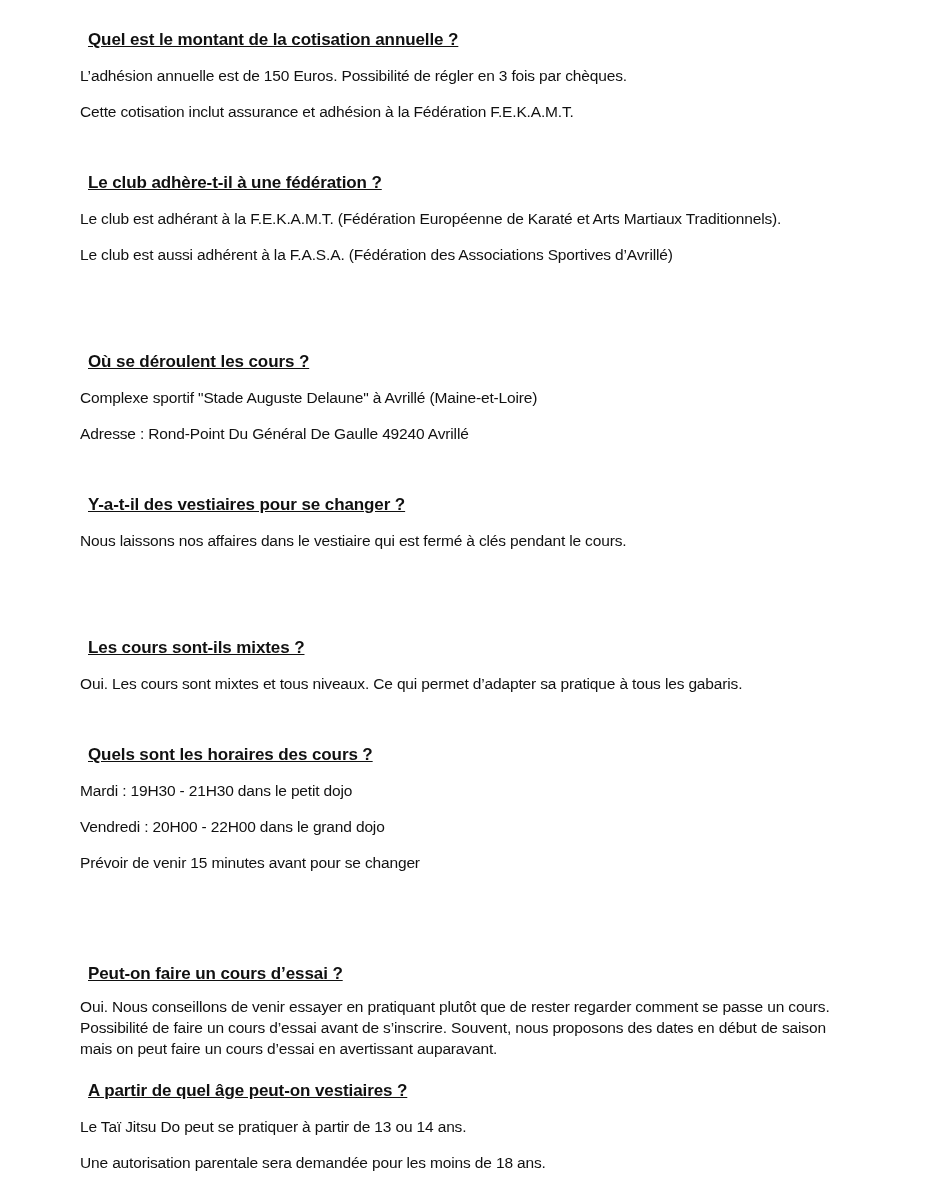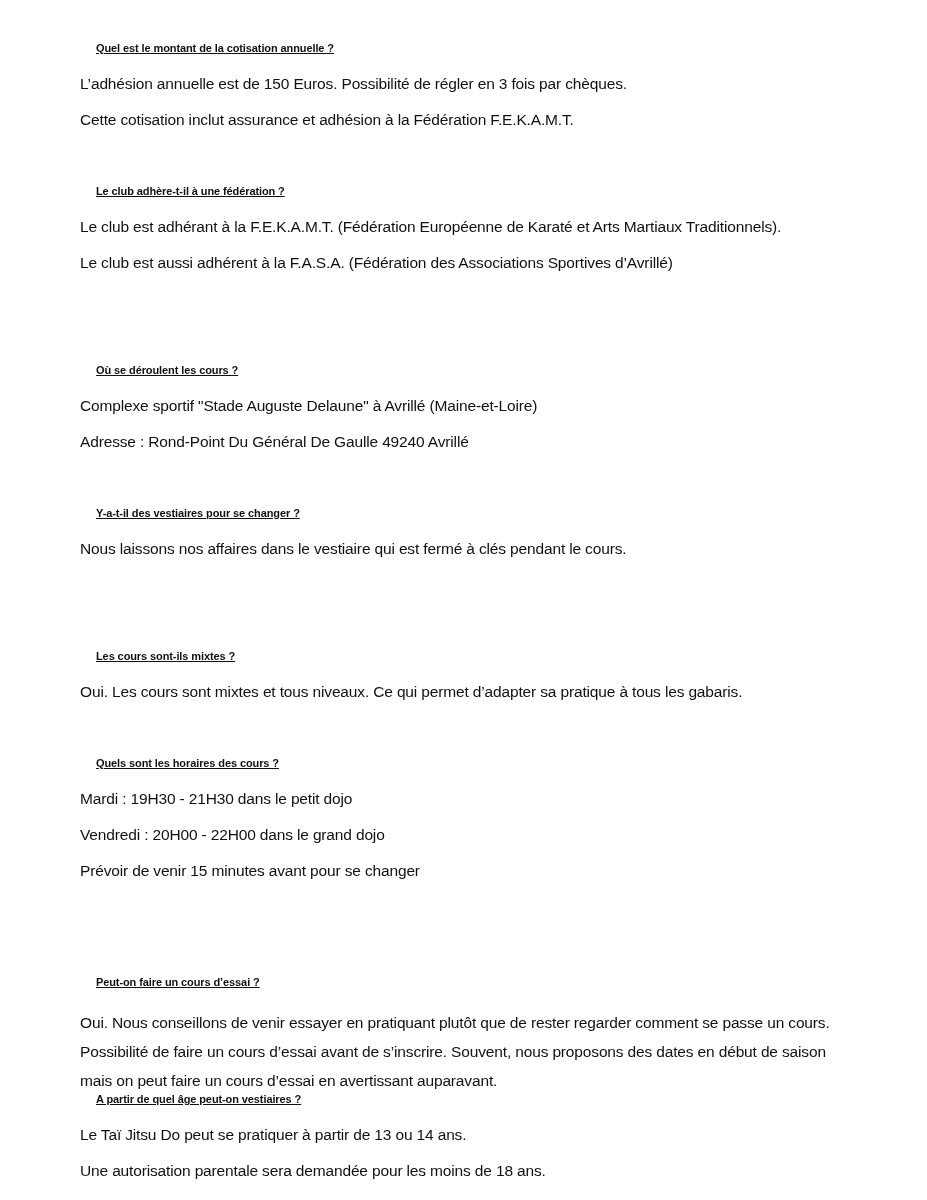--- a/index.html
+++ b/index.html
@@ -1,23 +1,23 @@
 <!DOCTYPE html>
 <html><head>
 <meta charset="utf-8">
 <style>
   html, body { margin: 0; padding: 0; background: #ffffff; }
   body { width: 927px; height: 1200px; position: relative; overflow: hidden;
          font-family: "Liberation Sans", sans-serif; color: #111111; }
   .page { position: absolute; left: 80px; top: 0; width: 780px; }
   .section { position: absolute; left: 0; width: 780px; }
-  .heading { font-weight: bold; text-decoration: underline; font-size: 11px;
-             line-height: 20px; margin: 16px; white-space: nowrap; letter-spacing: -0.1px; }
+  .heading { font-weight: bold; text-decoration: underline; font-size: 17px;
+             line-height: 20px; margin: 8px; white-space: nowrap; letter-spacing: -0.1px; }
   .para { font-size: 15.5px; line-height: 20px; margin: 16px 0 0 0; white-space: nowrap; letter-spacing: -0.15px; }
-  .para.wrap { white-space: normal; line-height: 29px; margin-top: 12px; width: 775px; }
+  .para.wrap { white-space: normal; line-height: 21px; margin-top: 12px; width: 775px; }
 </style>
 </head>
 <body>
 
 <div class="page">
 
   <div class="section" style="top:22px">
     <p class="heading">Quel est le montant de la cotisation annuelle ?</p>
     <p class="para">L’adhésion annuelle est de 150 Euros. Possibilité de régler en 3 fois par chèques.</p>
     <p class="para">Cette cotisation inclut assurance et adhésion à la Fédération F.E.K.A.M.T.</p>

